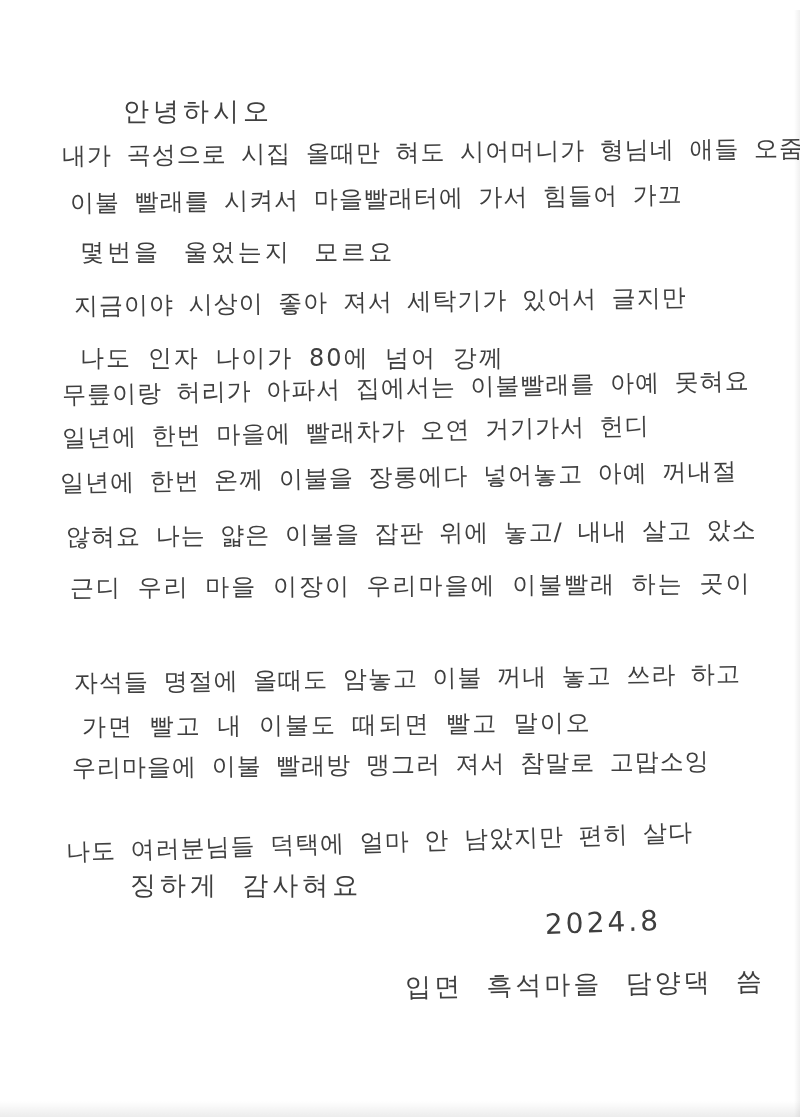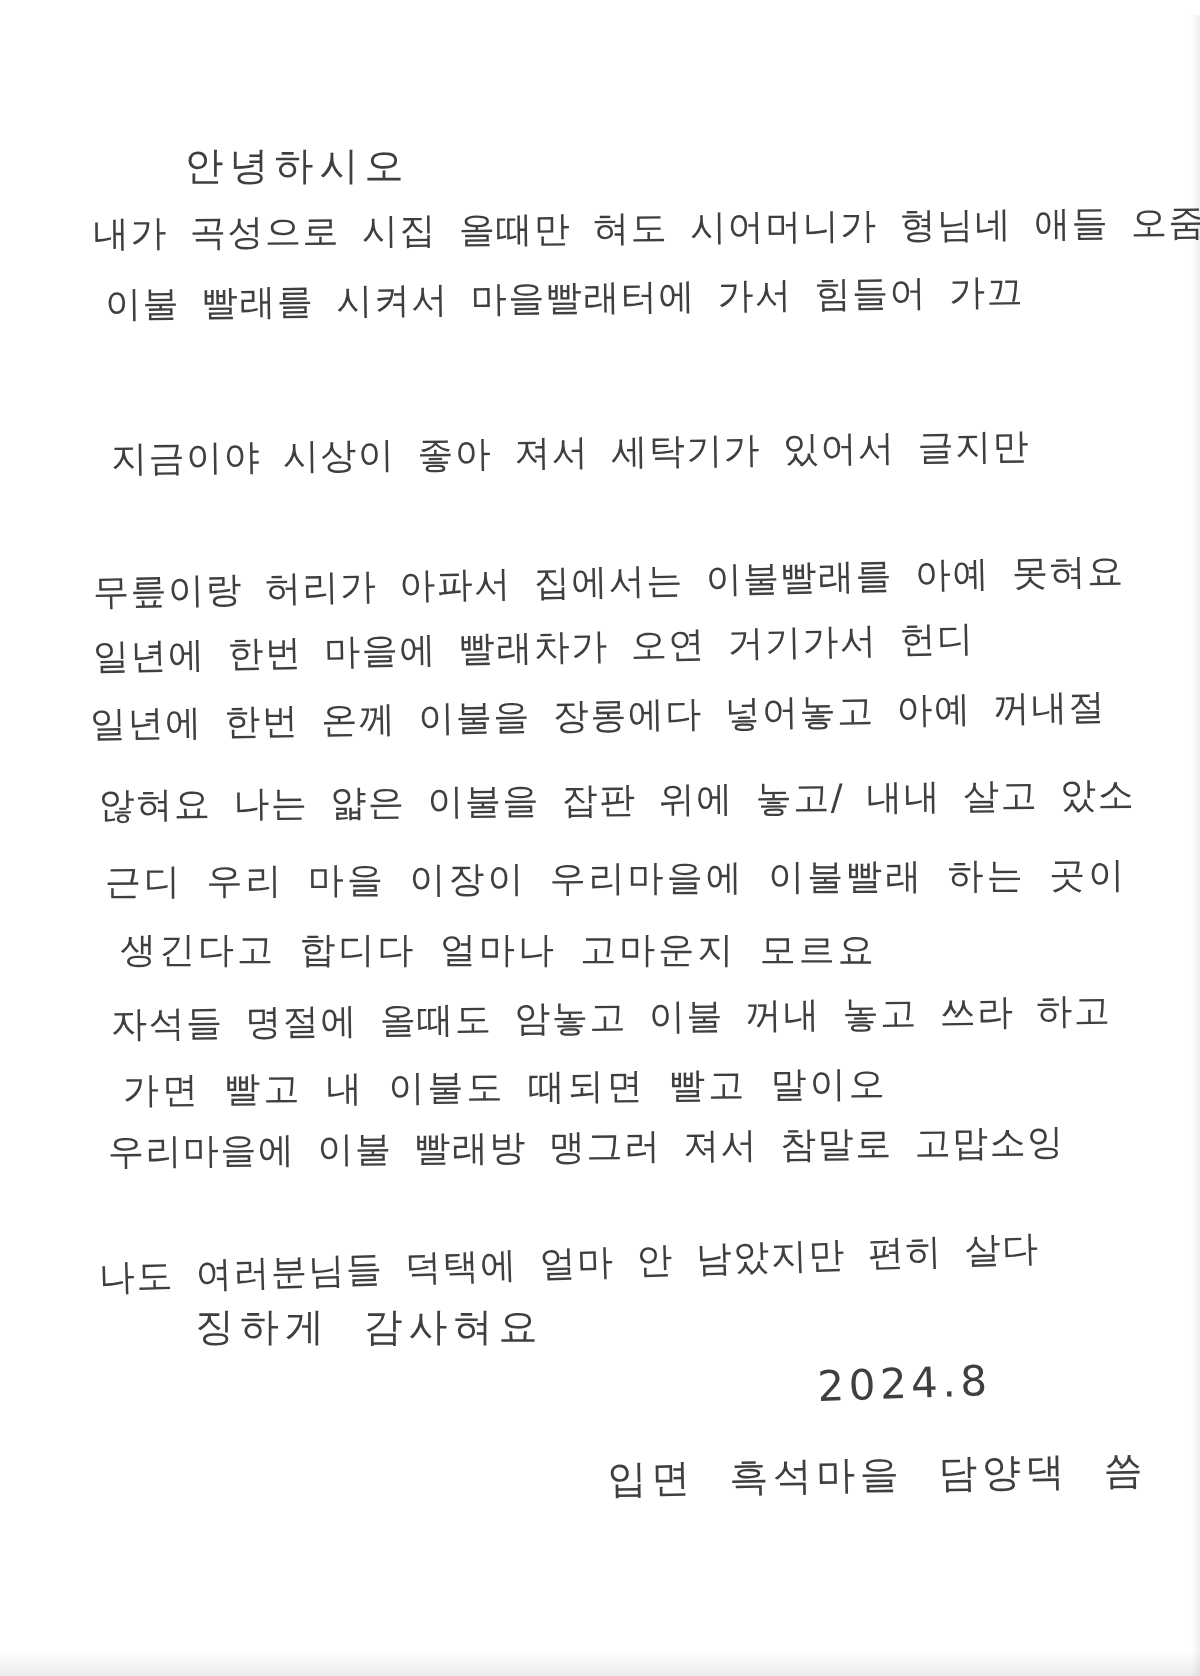--- a/index.html
+++ b/index.html
@@ -49,35 +49,36 @@
 <body>
 
 <div class="page">
 
   <div class="line greeting" style="left:123px; top:86px;">안녕하시오</div>
 
   <div class="line" style="left:62px; top:132px; transform:rotate(-0.6deg);">내가 곡성으로  시집 올때만 혀도 시어머니가 형님네 애들 오줌싸개</div>
 
   <div class="line" style="left:70px; top:179px; transform:rotate(-0.8deg);">이불 빨래를 시켜서  마을빨래터에  가서 힘들어 가끄</div>
 
+  <div class="line" style="left:80px; top:228px; letter-spacing:3px; word-spacing:12px;">몇번을  울었는지  모르요</div>
 
   <div class="line" style="left:74px; top:282px; transform:rotate(-0.8deg);">지금이야  시상이 좋아 져서   세탁기가 있어서 글지만</div>
 
+  <div class="line" style="left:80px; top:334px; letter-spacing:2px;">나도 인자 나이가 80에  넘어 강께</div>
 
   <div class="line" style="left:62px; top:371px; transform:rotate(-1.2deg);">무릎이랑 허리가 아파서  집에서는 이불빨래를 아예 못혀요</div>
 
   <div class="line" style="left:62px; top:414px; transform:rotate(-1.2deg);">일년에 한번 마을에 빨래차가 오연  거기가서  헌디</div>
 
   <div class="line" style="left:60px; top:459px; transform:rotate(-1.0deg);">일년에 한번 온께 이불을 장롱에다 넣어놓고 아예 꺼내절</div>
 
   <div class="line" style="left:66px; top:513px; transform:rotate(-0.6deg);">않혀요   나는 얇은 이불을 잡판 위에 놓고/ 내내 살고 았소</div>
 
   <div class="line" style="left:70px; top:564px; transform:rotate(-0.4deg); letter-spacing:2px;">근디 우리 마을 이장이 우리마을에 이불빨래 하는 곳이</div>
 
-  <div class="line" style="left:80px; top:609px; letter-spacing:2px;">생긴다고 합디다 얼마나 고마운지 모르요</div>
 
   <div class="line" style="left:74px; top:659px; transform:rotate(-0.8deg);">자석들 명절에  올때도 암놓고 이불 꺼내 놓고 쓰라 하고</div>
 
   <div class="line" style="left:82px; top:703px; transform:rotate(-0.5deg); letter-spacing:2px;">가면 빨고 내 이불도 때되면  빨고 말이오</div>
 
   <div class="line" style="left:72px; top:744px; transform:rotate(-0.6deg);">우리마을에  이불 빨래방 맹그러  져서 참말로  고맙소잉</div>
 
 
   <div class="line" style="left:66px; top:828px; transform:rotate(-1.8deg);">나도 여러분님들  덕택에 얼마  안 남았지만 편히 살다</div>
 

